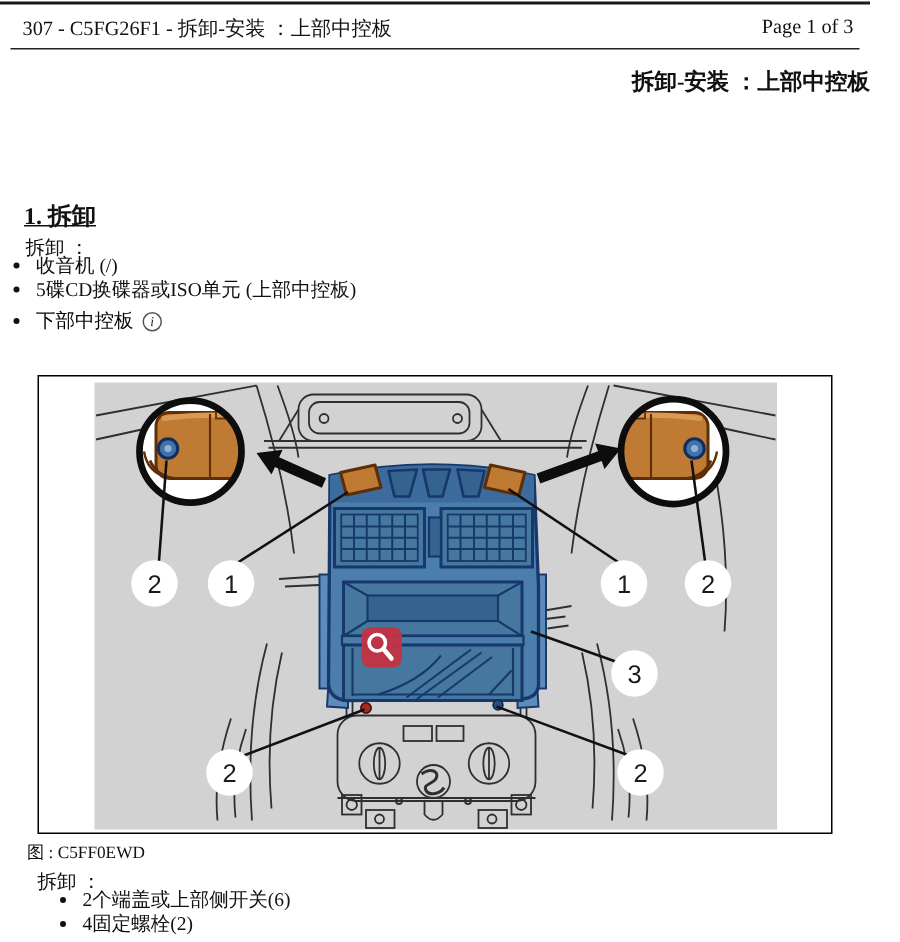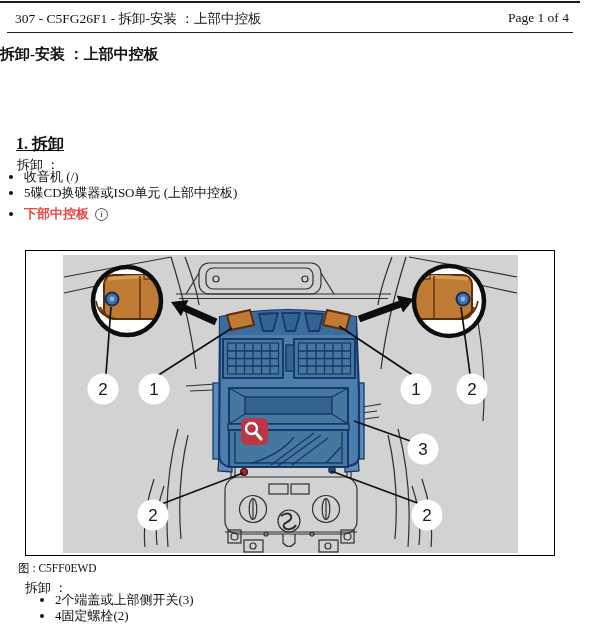--- a/index.html
+++ b/index.html
@@ -2,29 +2,29 @@
 <html><head>
 <meta charset="utf-8">
 <style>
   html,body{margin:0;padding:0;background:#fff;}
   .page{position:relative;width:580px;height:628px;background:#fff;overflow:hidden;
         font-family:"Liberation Serif", serif;color:#111;}
   .top-rule{position:absolute;top:1px;left:0;width:600px;border-top:2px solid #1a1a1a;}
   .header{position:absolute;top:10px;left:15px;right:11px;display:flex;
           justify-content:space-between;font-size:13.5px;}
   .header-rule{position:absolute;top:32px;left:7px;right:7px;border-top:1.4px solid #222;}
-  .doc-title{position:absolute;top:45px;left:0;width:100%;text-align:left;
+  .doc-title{position:absolute;top:45px;left:0;width:100%;text-align:right;
              font-weight:bold;font-size:15px;}
   .sec-heading{position:absolute;top:134px;left:16px;font-weight:bold;font-size:16px;margin:0;text-decoration:underline;}
   .intro1{position:absolute;top:156px;left:17px;font-size:13px;}
   .list1{position:absolute;top:169px;left:0;margin:0;padding-left:24px;font-size:13px;
          line-height:15.5px;list-style:disc;}
   .list1 li{margin:0 0 0.5px 0;}
   .list1 li.gap{margin-top:5px;}
-  .link-red{color:#ef4444;font-weight:bold;text-decoration:none;cursor:pointer;}
+  .link-red{color:#000000;font-weight:normal;text-decoration:none;cursor:pointer;}
   .info-badge{display:inline-block;width:11px;height:11px;border:1.2px solid #555;
               border-radius:50%;font-size:9px;line-height:10.5px;text-align:center;
               color:#222;margin-left:6px;vertical-align:1px;font-style:italic;}
   .figure-box{position:absolute;top:250px;left:25px;width:528px;height:304px;
               border:1px solid #000;background:#fff;}
   .figure-box svg{position:absolute;top:0;left:0;}
   .fig-caption{position:absolute;top:561px;left:18px;font-size:11.5px;}
   .intro2{position:absolute;top:579px;left:25px;font-size:13px;}
   .list2{position:absolute;top:592px;left:0;margin:0;padding-left:55px;font-size:13px;
          line-height:15.5px;list-style:disc;}
@@ -32,21 +32,21 @@
                text-anchor:middle;}
 </style>
 </head>
 <body>
 
 <div class="page">
   <div class="top-rule"></div>
 
   <div class="header">
     <span>307 - C5FG26F1 - 拆卸-安装 ：上部中控板</span>
-    <span>Page 1 of 4</span>
+    <span>Page 1 of 3</span>
   </div>
   <div class="header-rule"></div>
 
   <div class="doc-title">拆卸-安装 ：上部中控板</div>
 
   <h2 class="sec-heading">1. 拆卸</h2>
   <div class="intro1">拆卸 ：</div>
   <ul class="list1">
     <li>
       <span>收音机 (/)</span>
@@ -290,19 +290,19 @@
         </g>
       </g>
     </svg>
   </div>
 
   <div class="fig-caption">图 : C5FF0EWD</div>
 
   <div class="intro2">拆卸 ：</div>
   <ul class="list2">
     <li>
-      <span>2个端盖或上部侧开关(3)</span>
+      <span>2个端盖或上部侧开关(6)</span>
     </li>
     <li>
       <span>4固定螺栓(2)</span>
     </li>
   </ul>
 </div>
 
 </body></html>

